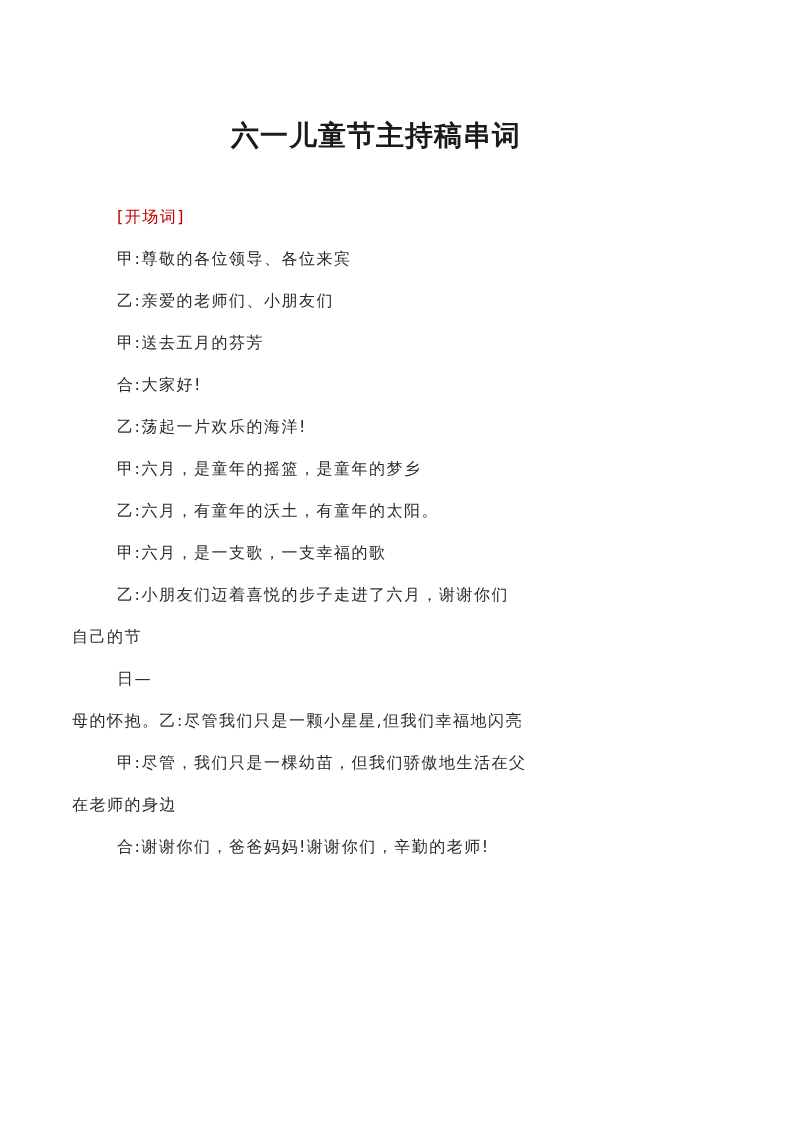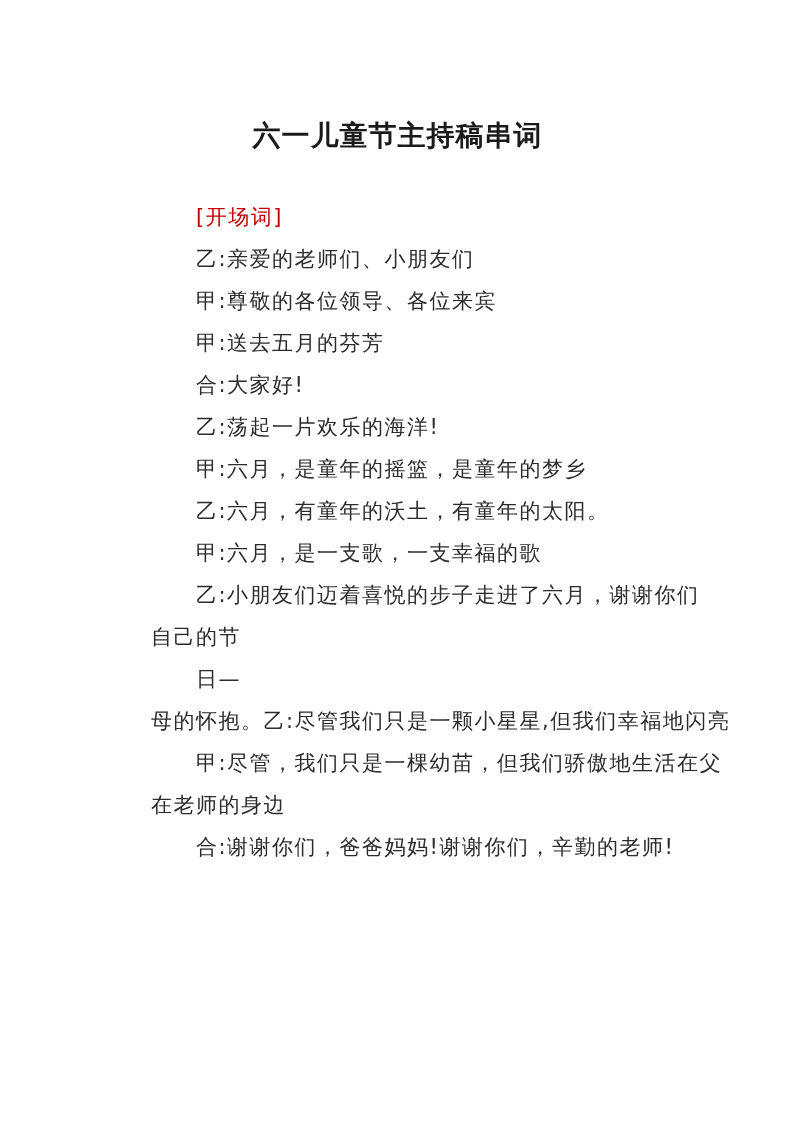--- a/index.html
+++ b/index.html
@@ -11,55 +11,54 @@
     width: 793px;
     height: 1122px;
     background: #ffffff;
     overflow: hidden;
     font-family: "DejaVu Sans", "Liberation Sans", sans-serif;
   }
   .page {
     width: 793px;
     height: 1122px;
     background: #ffffff;
-    padding: 112px 113px 0 115px;
+    padding: 112px 113px 0 72px;
   }
   .doc-title {
     font-size: 28px;
     font-weight: bold;
     color: #1a1a1a;
     text-align: center;
     letter-spacing: 1px;
     line-height: 48px;
     margin-bottom: 36px;
   }
   .script-line {
-    font-size: 21px;
+    font-size: 16px;
     color: var(--text-color);
     line-height: 42px;
     letter-spacing: 1.5px;
     white-space: nowrap;
-    margin-left: 36px;
   }
   .script-line.indent {
     text-indent: 45px;
   }
   .script-line.red {
     color: var(--accent-red);
   }
 </style>
 </head>
 <body>
 
 <div class="page">
   <h1 class="doc-title">六一儿童节主持稿串词</h1>
 
   <p class="script-line indent red">[开场词]</p>
+  <p class="script-line indent">甲:尊敬的各位领导、各位来宾</p>
   <p class="script-line indent">乙:亲爱的老师们、小朋友们</p>
-  <p class="script-line indent">甲:尊敬的各位领导、各位来宾</p>
   <p class="script-line indent">甲:送去五月的芬芳</p>
   <p class="script-line indent">合:大家好!</p>
   <p class="script-line indent">乙:荡起一片欢乐的海洋!</p>
   <p class="script-line indent">甲:六月，是童年的摇篮，是童年的梦乡</p>
   <p class="script-line indent">乙:六月，有童年的沃土，有童年的太阳。</p>
   <p class="script-line indent">甲:六月，是一支歌，一支幸福的歌</p>
   <p class="script-line indent">乙:小朋友们迈着喜悦的步子走进了六月，谢谢你们</p>
   <p class="script-line">自己的节</p>
   <p class="script-line indent">日—</p>
   <p class="script-line">母的怀抱。乙:尽管我们只是一颗小星星,但我们幸福地闪亮</p>

